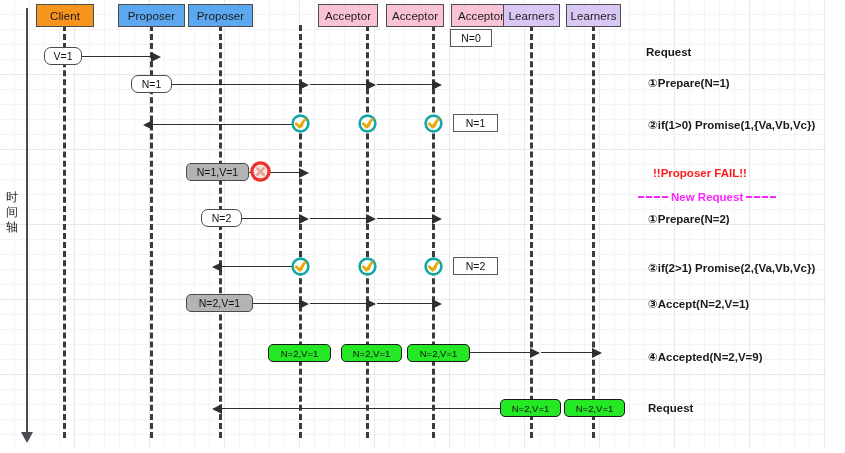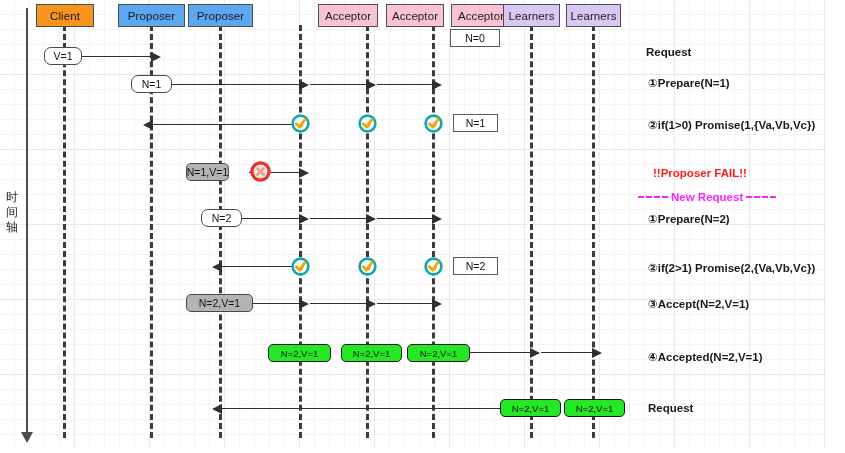--- a/index.html
+++ b/index.html
@@ -211,30 +211,30 @@
         <span>Learners</span>
       </div>
       <div class="actor learner" style="left: 566px; top: 4px; width: 55px;">
         <span>Learners</span>
       </div>
     </div>
   <div id="layer-messages">
       <div class="msgbox white" style="left: 44px; top: 47px; width: 38px;">
         <span>V=1</span>
       </div>
-      <div class="msgbox plain" style="left: 450px; top: 29px; width: 50px;">
+      <div class="msgbox plain" style="left: 450px; top: 29px; width: 42px;">
         <span>N=0</span>
       </div>
       <div class="msgbox white" style="left: 131px; top: 75px; width: 41px;">
         <span>N=1</span>
       </div>
       <div class="msgbox plain" style="left: 453px; top: 114px; width: 45px;">
         <span>N=1</span>
       </div>
-      <div class="msgbox gray" style="left: 186px; top: 163px; width: 43px;">
+      <div class="msgbox gray" style="left: 186px; top: 163px; width: 63px;">
         <span>N=1,V=1</span>
       </div>
       <div class="msgbox white" style="left: 201px; top: 209px; width: 41px;">
         <span>N=2</span>
       </div>
       <div class="msgbox plain" style="left: 453px; top: 257px; width: 45px;">
         <span>N=2</span>
       </div>
       <div class="msgbox gray" style="left: 186px; top: 294px; width: 67px;">
         <span>N=2,V=1</span>
@@ -297,17 +297,17 @@
       <div class="note" style="left: 648px; top: 118px;"><span>②if(1&gt;0) Promise(1,{Va,Vb,Vc})</span></div>
       <div class="note fail" style="left: 653px; top: 167px;"><span>!!Proposer  FAIL!!</span></div>
       <div class="note newreq" style="left: 638px; top: 191px;">
         <span class="dashseg"></span>
         <span>New Request</span>
         <span class="dashseg"></span>
       </div>
       <div class="note" style="left: 648px; top: 212px;"><span>①Prepare(N=2)</span></div>
       <div class="note" style="left: 648px; top: 261px;"><span>②if(2&gt;1) Promise(2,{Va,Vb,Vc})</span></div>
       <div class="note" style="left: 648px; top: 297px;"><span>③Accept(N=2,V=1)</span></div>
-      <div class="note" style="left: 648px; top: 350px;"><span>④Accepted(N=2,V=1)</span></div>
+      <div class="note" style="left: 648px; top: 350px;"><span>④Accepted(N=2,V=9)</span></div>
       <div class="note" style="left: 648px; top: 402px;"><span>Request</span></div>
     </div>
 
 </div>
 
 </body></html>

